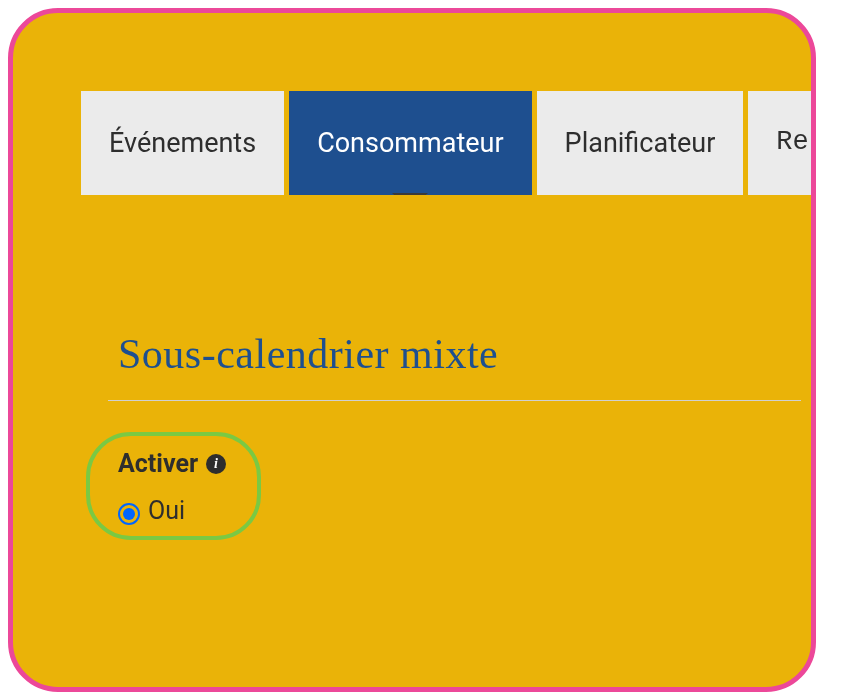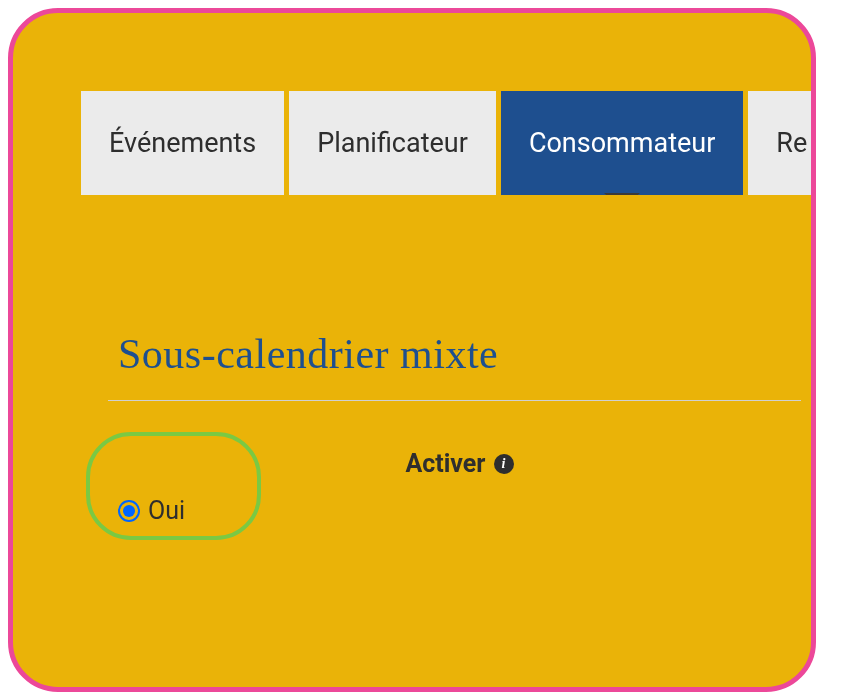--- a/index.html
+++ b/index.html
@@ -57,20 +57,21 @@
       left: 50%;
       transform: translateX(-50%);
       width: 0;
       height: 0;
       border-left: 18px solid transparent;
       border-right: 18px solid transparent;
       border-top: 16px solid #3a3a3a;
     }
     .tab:last-child {
       padding-right: 10px;
+      font-family: Liberation Mono, monospace;
     }
     .section {
       margin-top: 135px;
       margin-left: 105px;
       margin-right: 10px;
     }
     .section-title {
       font-family: Georgia, "Times New Roman", serif;
       font-size: 42px;
       font-weight: 400;
@@ -96,21 +97,20 @@
       height: 108px;
       border: 4px solid #7AC943;
       border-radius: 45px;
       pointer-events: none;
     }
     .field-label-row {
       display: flex;
       align-items: center;
       gap: 8px;
       margin-left: 18px;
-      justify-content: center;
     }
     .field-label {
       font-size: 25px;
       font-weight: 700;
       color: #2e2e2e;
     }
     .info-icon {
       display: inline-flex;
       align-items: center;
       justify-content: center;
@@ -120,21 +120,21 @@
       background: #2e2e2e;
       color: #fff;
       font-size: 14px;
       font-weight: 700;
       font-family: Georgia, serif;
       font-style: italic;
       cursor: pointer;
     }
     .radio-option {
       display: flex;
-      align-items: center;
+      align-items: flex-end;
       gap: 8px;
       margin-top: 18px;
       margin-left: 18px;
     }
     .radio-circle {
       width: 22px;
       height: 22px;
       border-radius: 50%;
       border: 2px solid #9a9a9a;
       display: inline-flex;
@@ -160,22 +160,22 @@
     }
   </style>
 </head>
 <body>
 
 <div class="outer-highlight">
   <div class="content-wrapper">
 
     <div class="tabs-container">
       <div class="tab">Événements</div>
+      <div class="tab active">Consommateur</div>
       <div class="tab">Planificateur</div>
-      <div class="tab active">Consommateur</div>
       <div class="tab">Re</div>
     </div>
 
     <div class="section">
       <h2 class="section-title">Sous-calendrier mixte</h2>
       <hr class="section-divider">
 
       <div class="field-group">
         <div class="inner-highlight"></div>
 

